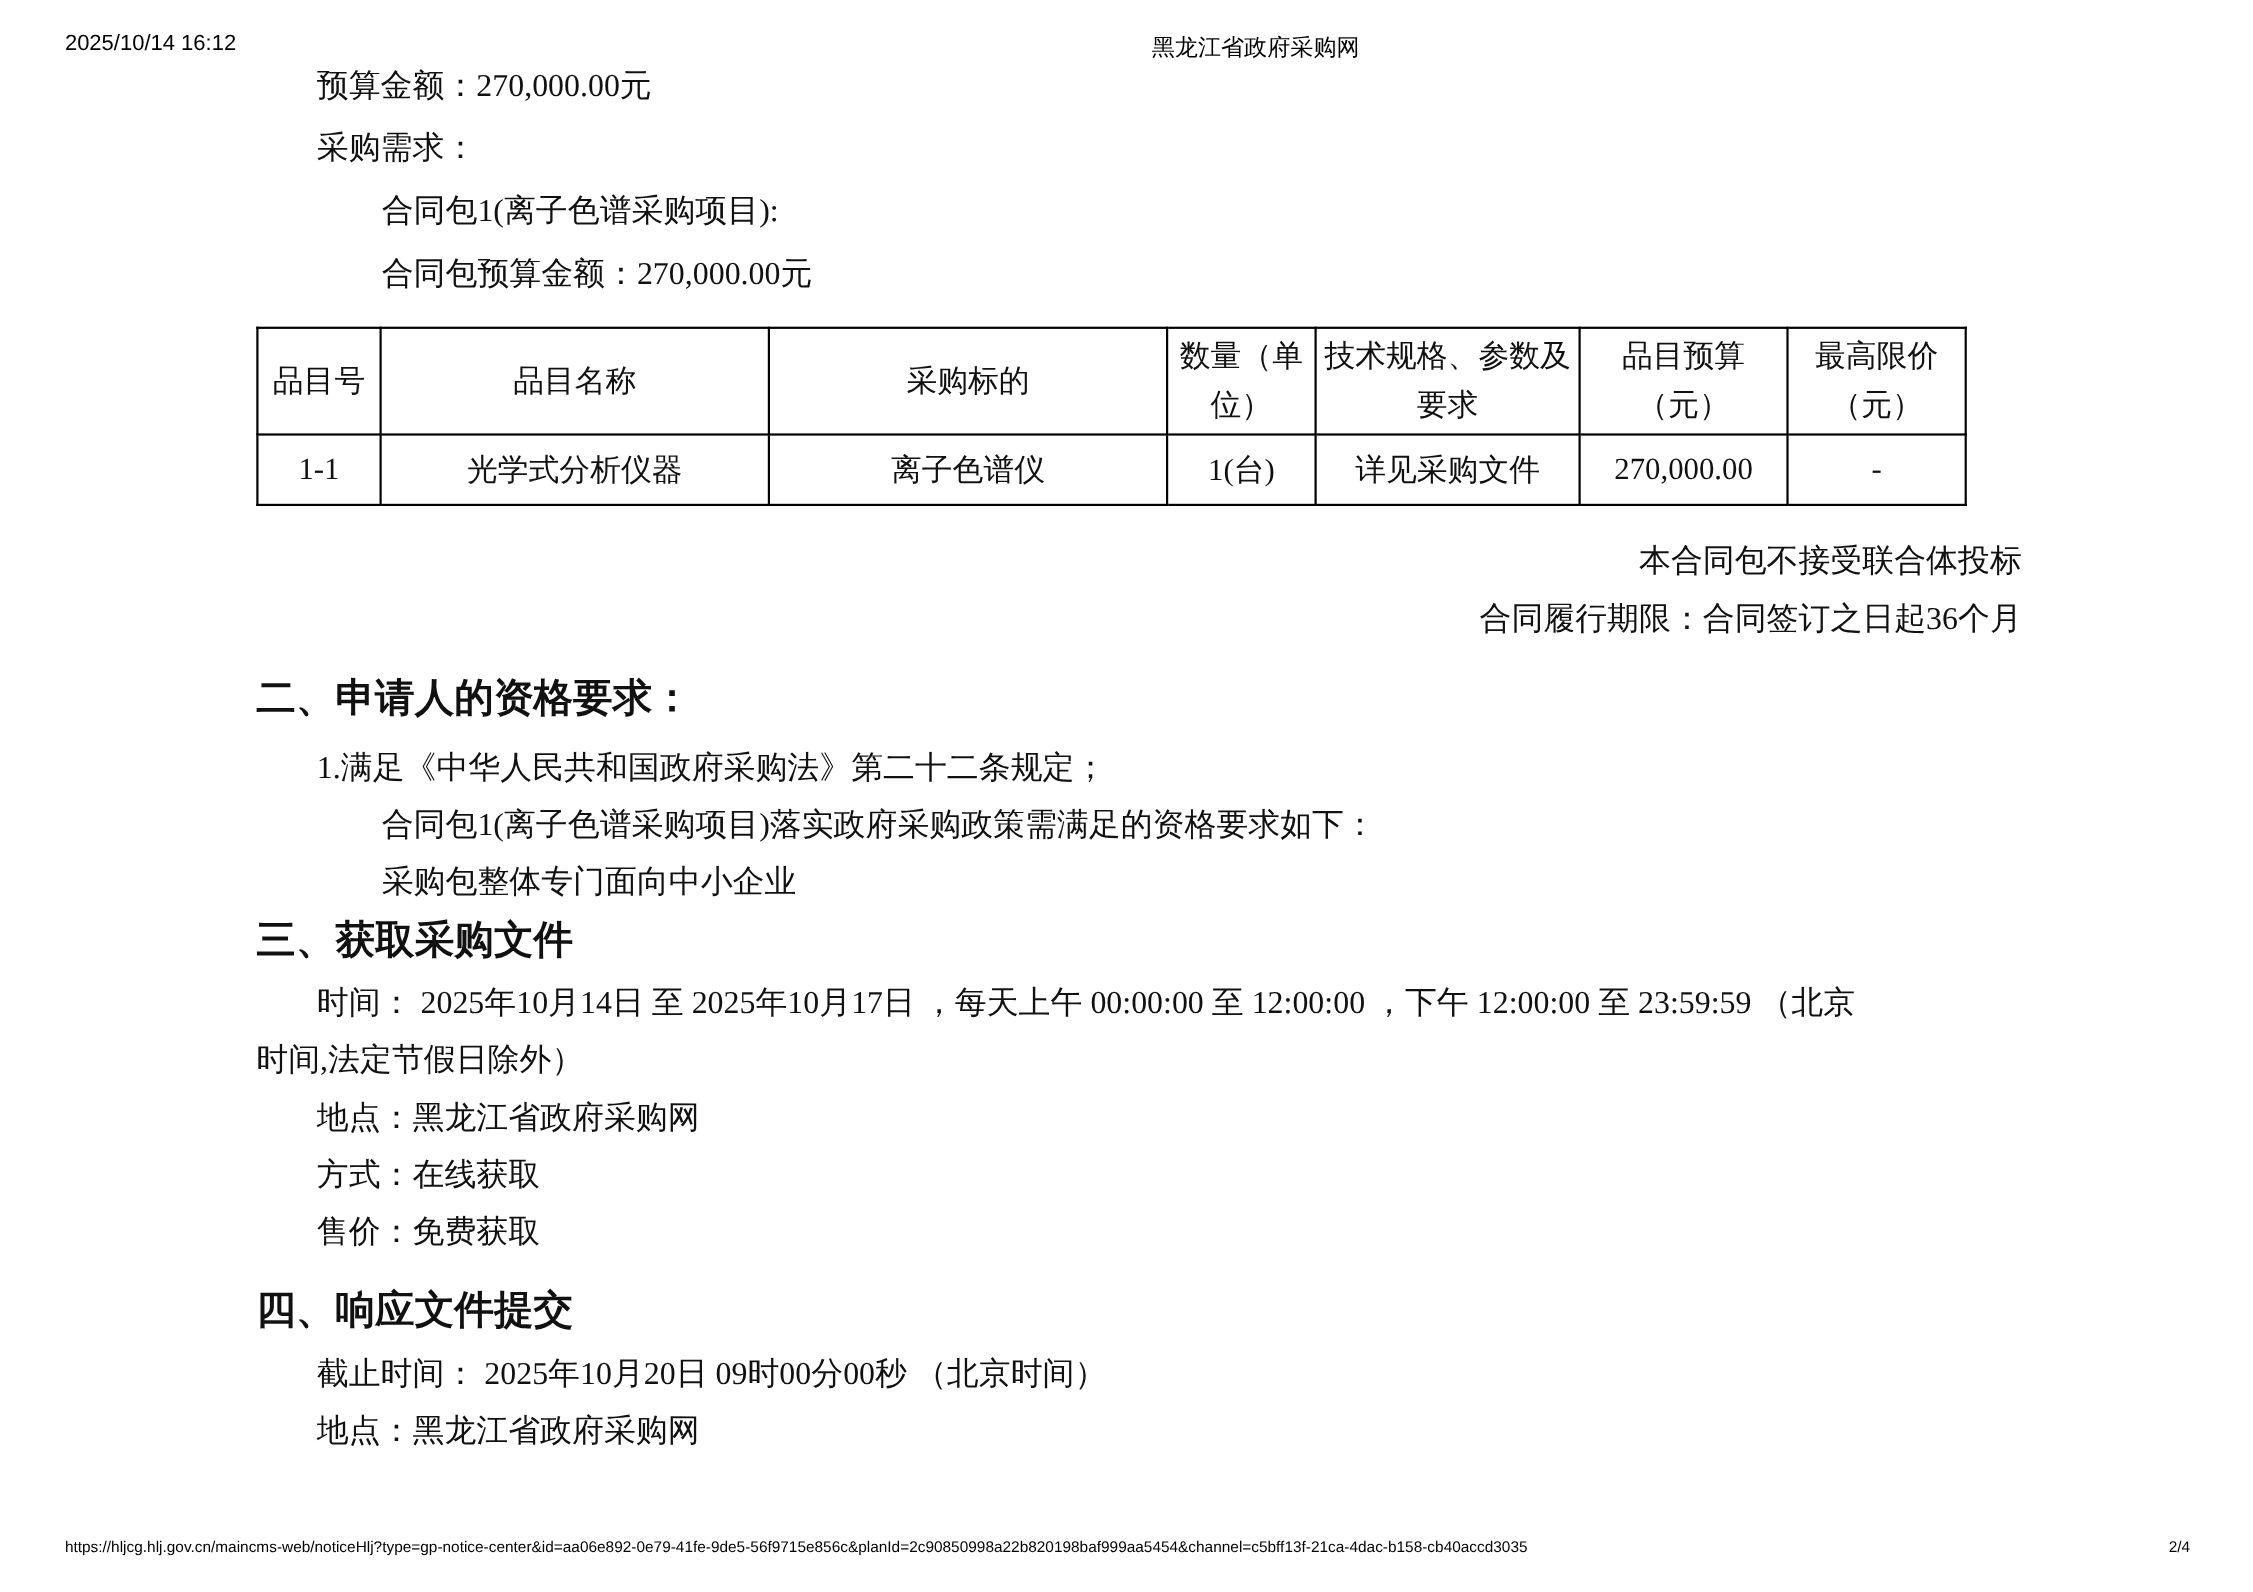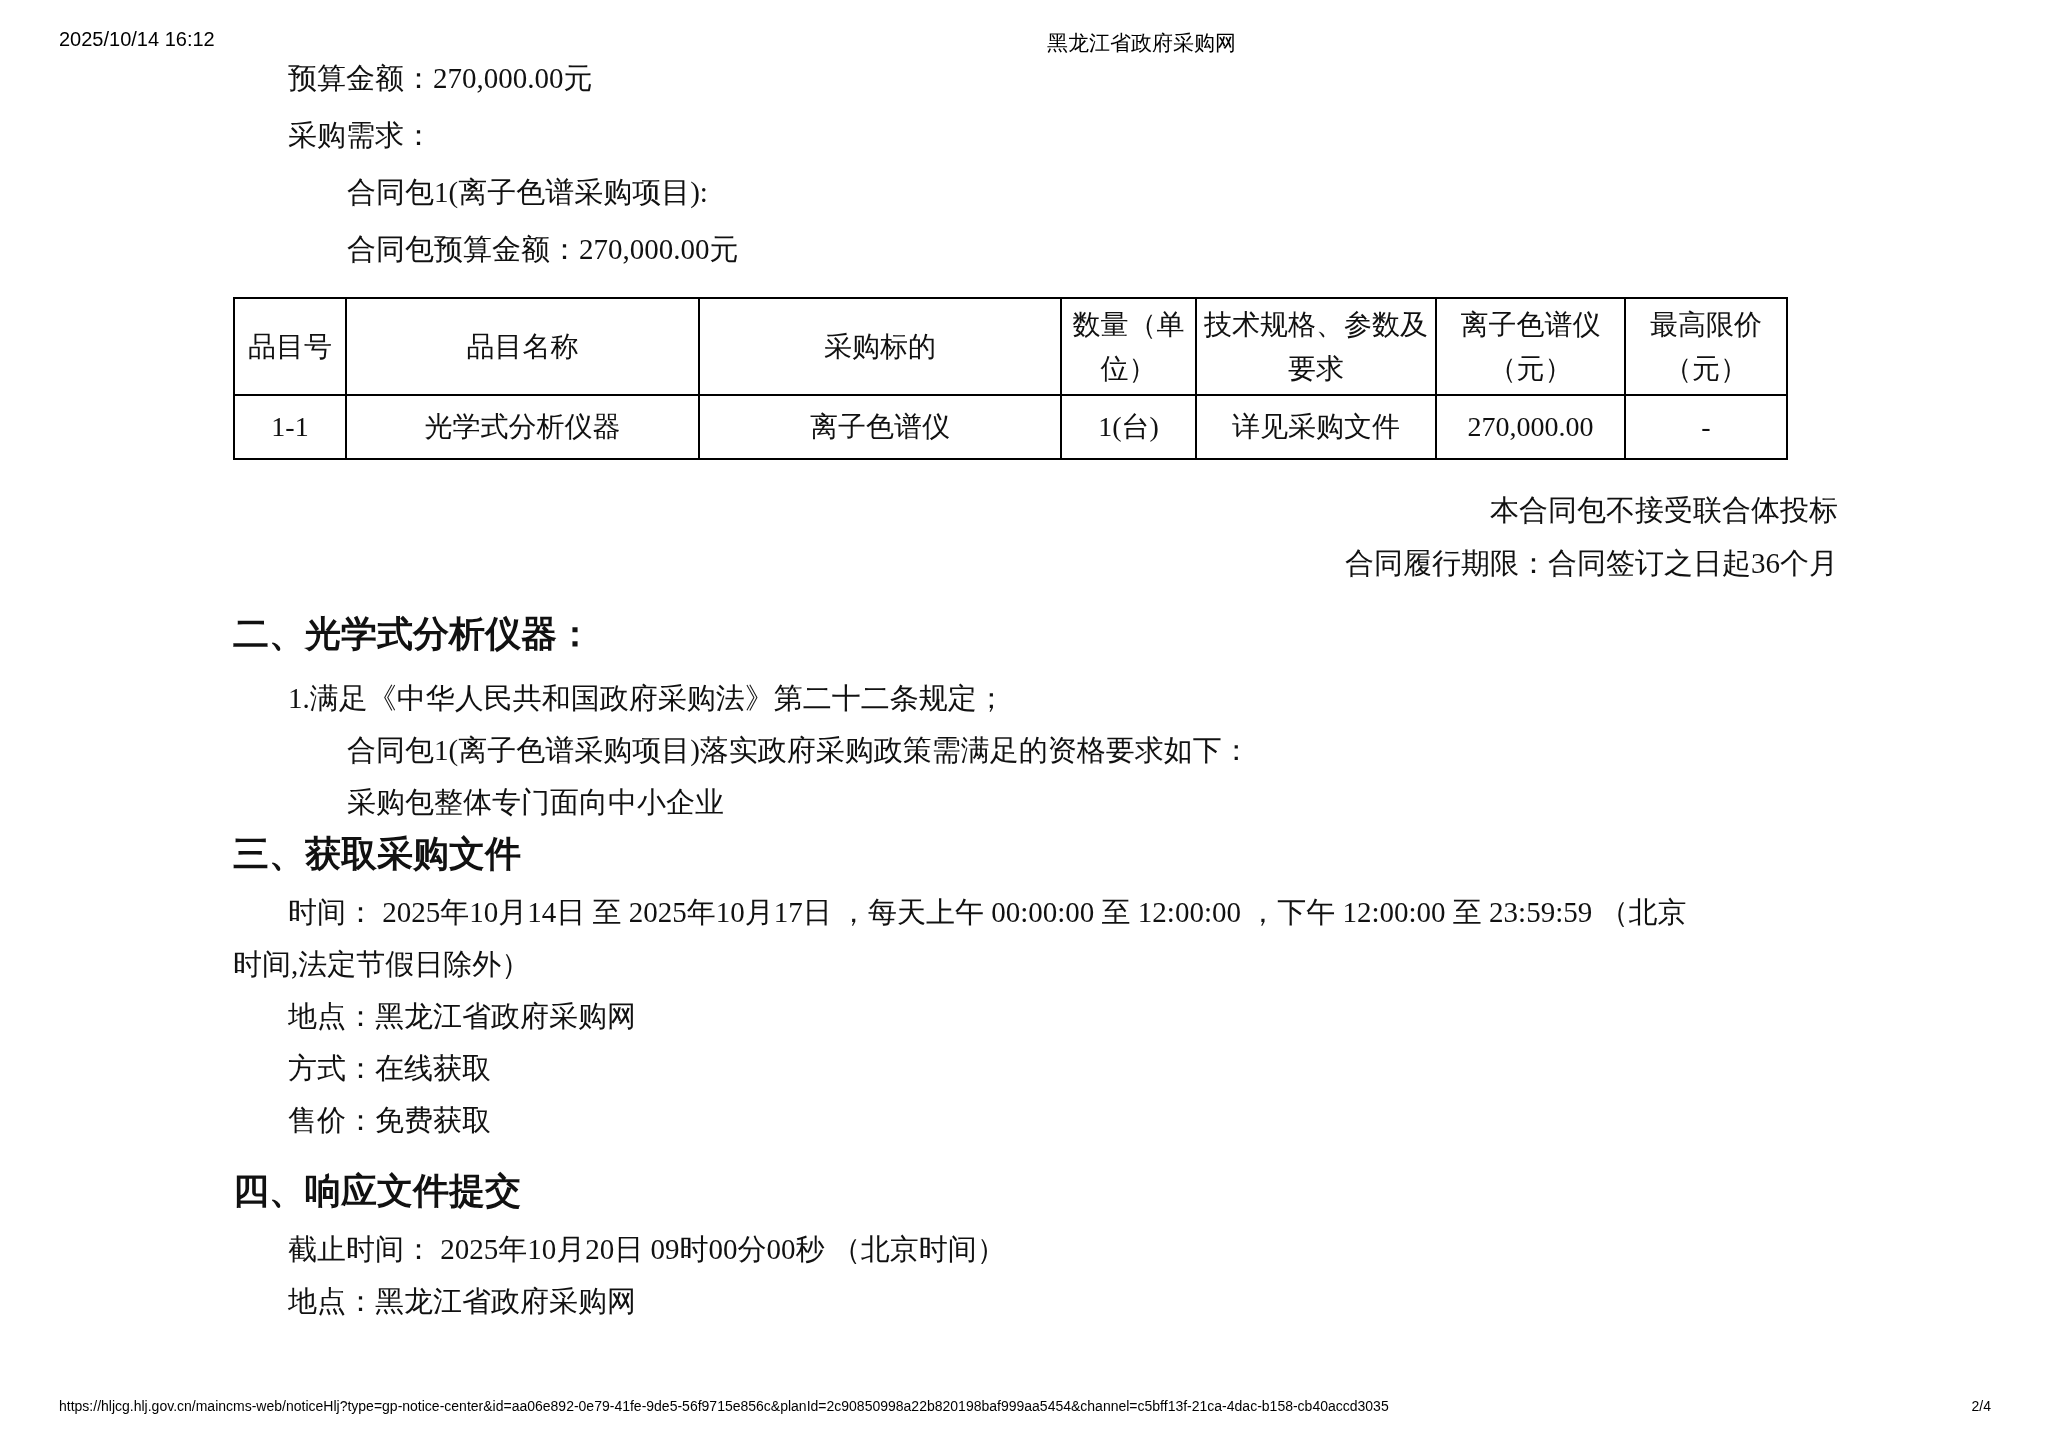--- a/index.html
+++ b/index.html
@@ -85,21 +85,21 @@
         <col style="width:189px">
       <col style="width:162px">
     </colgroup>
     <thead>
       <tr>
         <th>品目号</th>
         <th>品目名称</th>
         <th>采购标的</th>
         <th>数量（单位）</th>
         <th>技术规格、参数及要求</th>
-        <th>离子色谱仪（元）</th>
+        <th>品目预算（元）</th>
         <th>最高限价（元）</th>
       </tr>
     </thead>
     <tbody>
       <tr>
         <td>1-1</td>
         <td>光学式分析仪器</td>
         <td>离子色谱仪</td>
         <td>1(台)</td>
         <td>详见采购文件</td>
@@ -107,21 +107,21 @@
         <td class="dash">-</td>
       </tr>
     </tbody>
   </table>
 
   <div class="post">
     <p class="ind2">本合同包不接受联合体投标</p>
     <p class="ind2">合同履行期限：合同签订之日起36个月</p>
   </div>
 
-  <h2 class="sec-title" id="sec2-title">二、光学式分析仪器：</h2>
+  <h2 class="sec-title" id="sec2-title">二、申请人的资格要求：</h2>
   <div class="sec" id="sec2-body">
     <p class="ind1">1.满足《中华人民共和国政府采购法》第二十二条规定；</p>
     <p class="ind2">合同包1(离子色谱采购项目)落实政府采购政策需满足的资格要求如下：</p>
     <p class="ind2">采购包整体专门面向中小企业</p>
   </div>
 
   <h2 class="sec-title" id="sec3-title">三、获取采购文件</h2>
   <div class="sec" id="sec3-body">
     <p class="ind1">时间：  2025年10月14日 至 2025年10月17日 ，每天上午 00:00:00 至 12:00:00 ，下午 12:00:00 至 23:59:59 （北京</p>
     <p>时间,法定节假日除外）</p>

